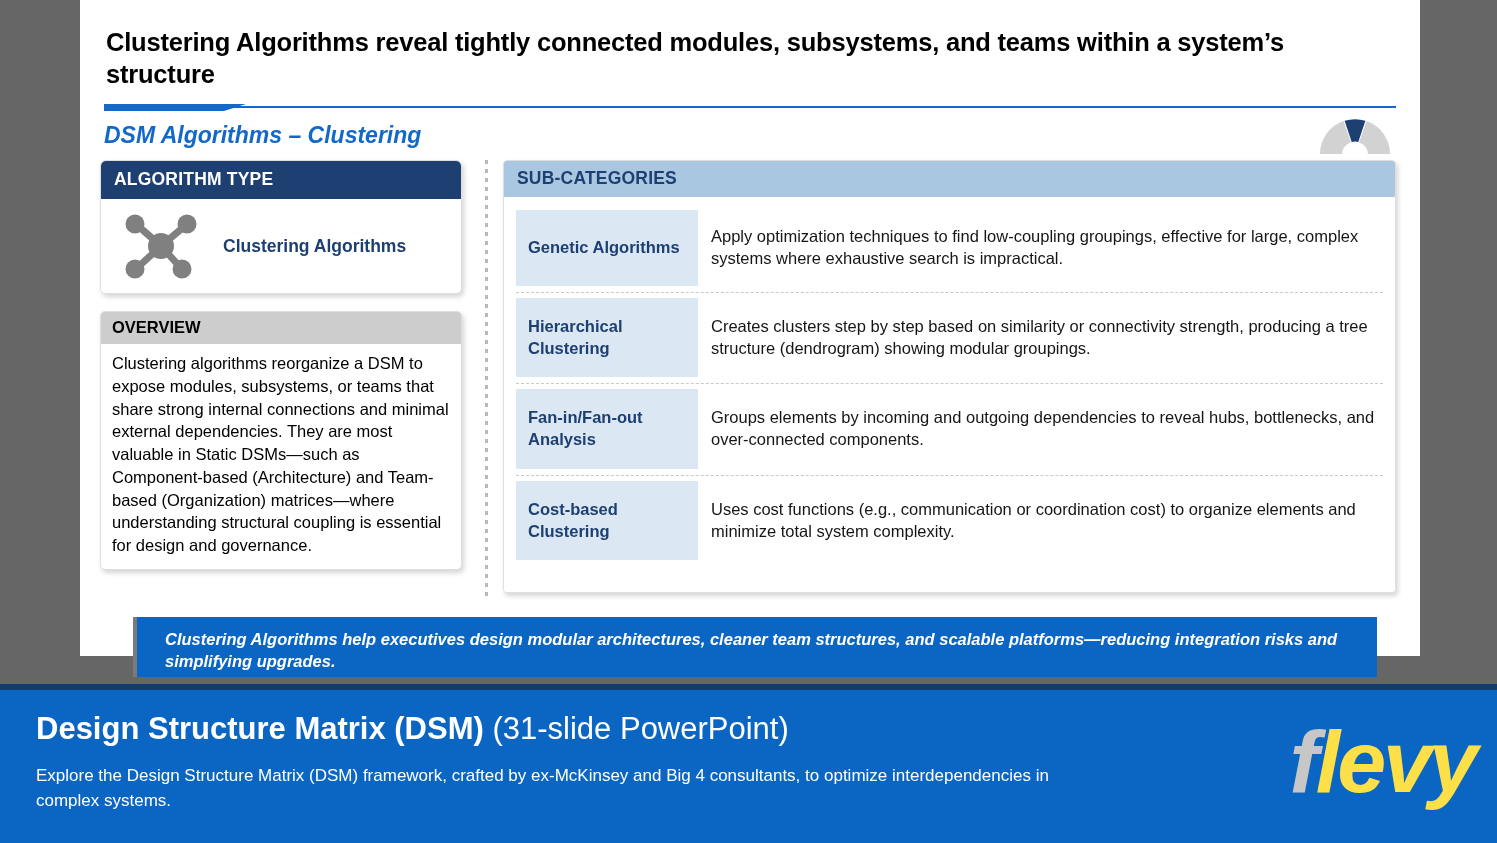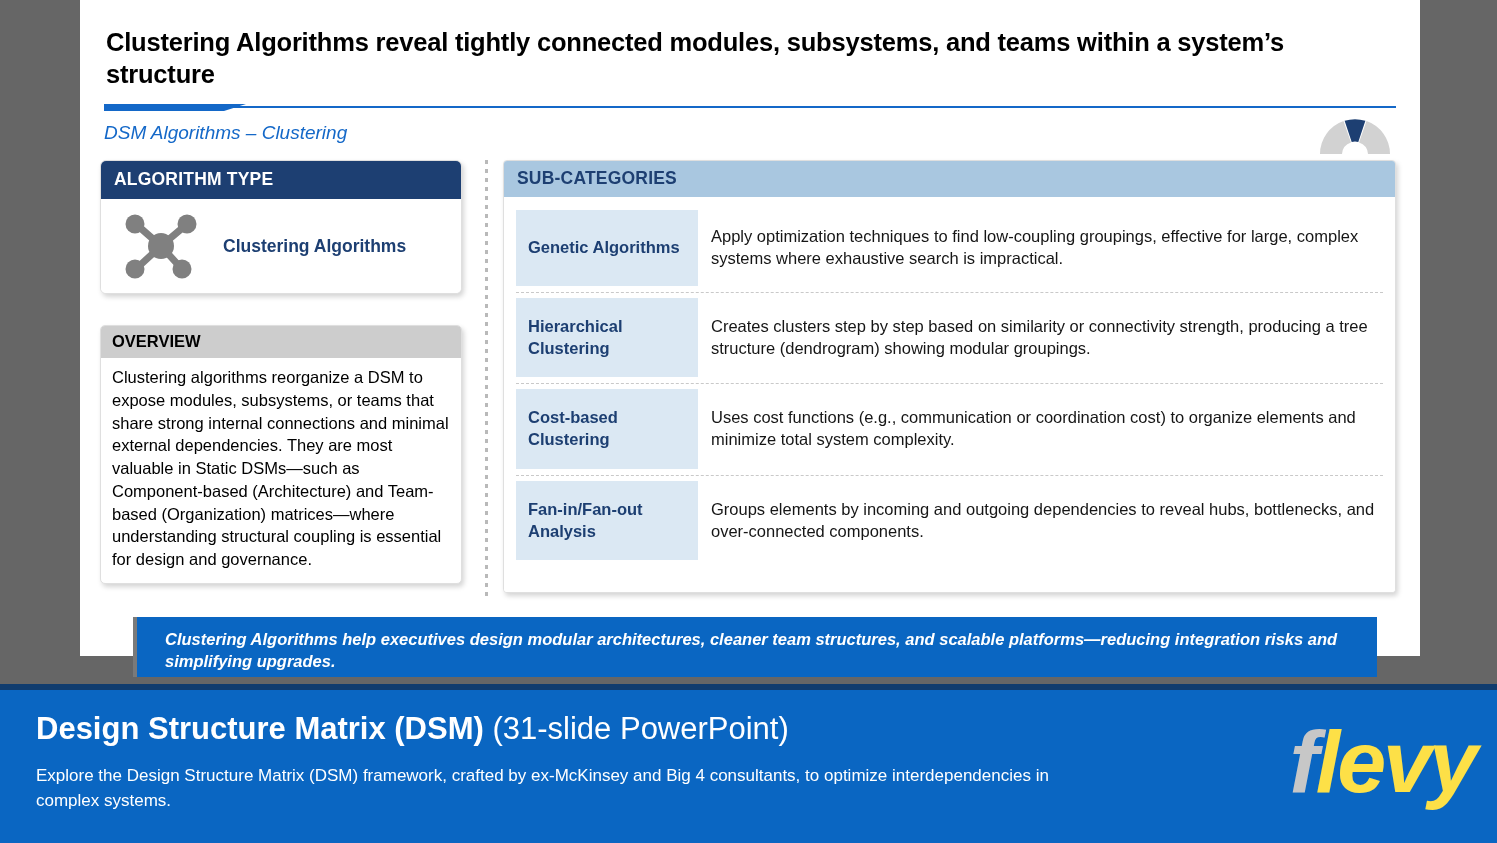--- a/index.html
+++ b/index.html
@@ -52,22 +52,22 @@
     left:120px; top:1px;
     width:22px; height:7px;
     background:#1468c8;
     clip-path:polygon(0 0, 100% 0, 0 100%);
   }
 
   
   #subtitle {
     position:absolute;
     left:24px; top:122px;
-    font-size:19px;
-    font-weight:normal;
+    font-size:23px;
+    font-weight:bold;
     font-style:italic;
     color:#1468c8;
   }
 
   
   #gauge {
     position:absolute;
     right:28px; top:115px;
     width:74px; height:40px;
   }
@@ -104,21 +104,21 @@
     background:#fff;
   }
   #algo-icon { width:80px; height:66px; flex:0 0 80px; }
   #algo-label {
     font-size:17.5px;
     font-weight:bold;
     color:#1d3f72;
     margin-left:22px;
   }
 
-  #overview-card { margin-top:31px; }
+  #overview-card { margin-top:17px; }
   #overview-header {
     background:#cdcdcd;
     color:#000000;
     font-size:16.5px;
     font-weight:bold;
     padding:6px 11px 7px 11px;
   }
   #overview-body {
     padding:8px 11px 12px 11px;
     font-size:16.5px;
@@ -307,27 +307,27 @@
           <div class="sub-chip">Genetic Algorithms</div>
           <div class="sub-desc">Apply optimization techniques to find low-coupling groupings, effective for large, complex systems where exhaustive search is impractical.</div>
         </div>
 
         <div class="sub-row">
           <div class="sub-chip">Hierarchical Clustering</div>
           <div class="sub-desc">Creates clusters step by step based on similarity or connectivity strength, producing a tree structure (dendrogram) showing modular groupings.</div>
         </div>
 
         <div class="sub-row">
+          <div class="sub-chip">Fan-in/Fan-out Analysis</div>
+          <div class="sub-desc">Groups elements by incoming and outgoing dependencies to reveal hubs, bottlenecks, and over-connected components.</div>
+        </div>
+
+        <div class="sub-row">
           <div class="sub-chip">Cost-based Clustering</div>
           <div class="sub-desc">Uses cost functions (e.g., communication or coordination cost) to organize elements and minimize total system complexity.</div>
-        </div>
-
-        <div class="sub-row">
-          <div class="sub-chip">Fan-in/Fan-out Analysis</div>
-          <div class="sub-desc">Groups elements by incoming and outgoing dependencies to reveal hubs, bottlenecks, and over-connected components.</div>
         </div>
 
       </div>
     </div>
   </div>
 
 </div>
 
 <div id="callout">
   <div id="callout-text">Clustering Algorithms help executives design modular architectures, cleaner team structures, and scalable platforms—reducing integration risks and simplifying upgrades.</div>

